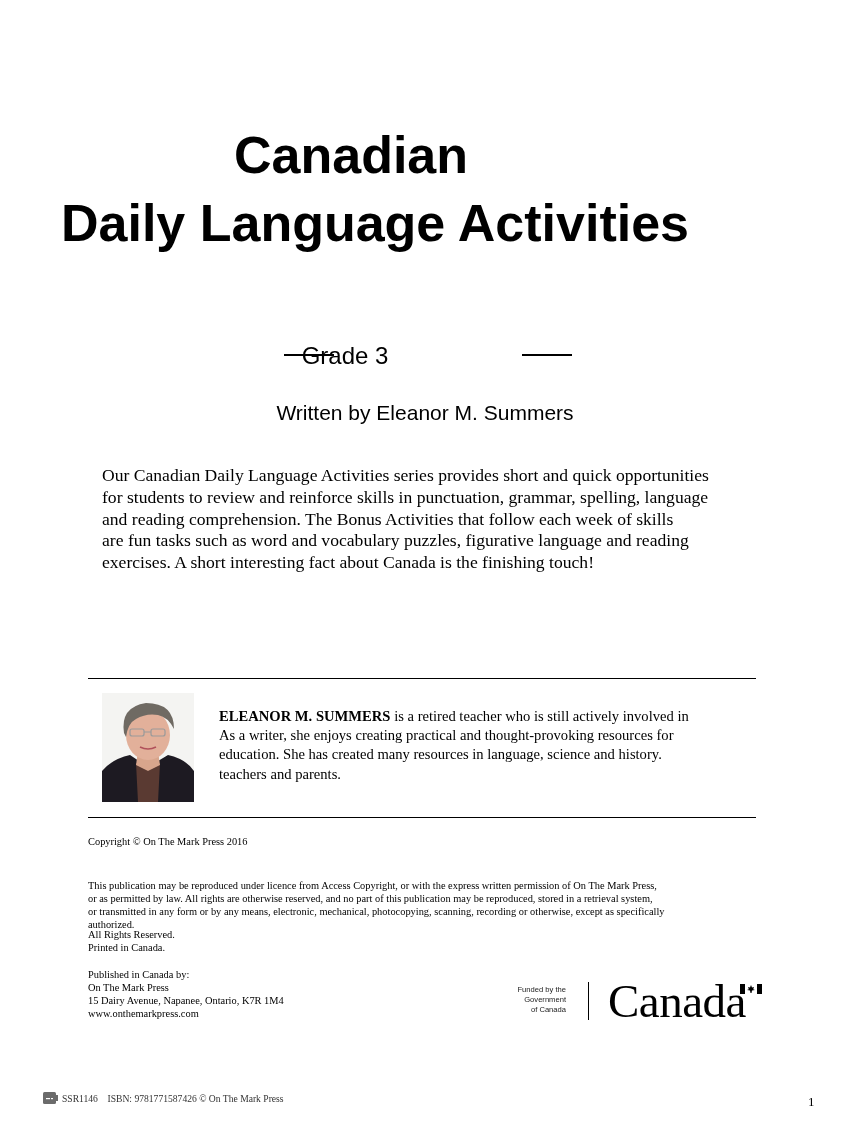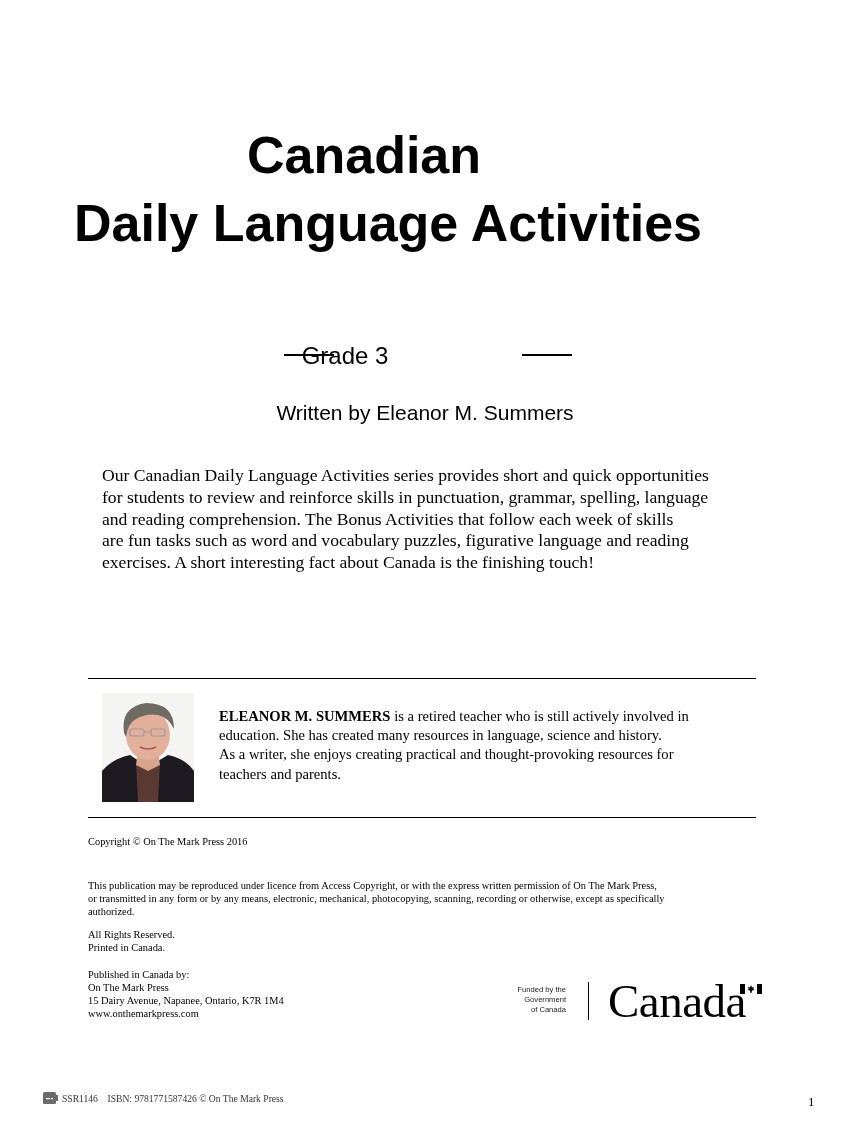--- a/index.html
+++ b/index.html
@@ -9,21 +9,21 @@
     }
     body {
       width: 850px;
       height: 1122px;
       position: relative;
       overflow: hidden;
       color: #000;
     }
     .title {
       position: absolute;
-      left: 13px;
+      left: 0;
       width: 702px;
       text-align: center;
       font-family: "Liberation Sans", sans-serif;
       font-weight: bold;
       font-size: 52px;
       line-height: 66px;
       letter-spacing: 0px;
     }
     .title.l1 { top: 122px; }
     .title.l2 { top: 190px; padding-left: 24px; }
@@ -227,33 +227,34 @@
       <rect x="28" y="36" width="14" height="7" rx="2" fill="none" stroke="#9a9a9a" stroke-width="1.2"></rect>
       <rect x="49" y="36" width="14" height="7" rx="2" fill="none" stroke="#9a9a9a" stroke-width="1.2"></rect>
       <line x1="42" y1="39" x2="49" y2="39" stroke="#9a9a9a" stroke-width="1"></line>
 
       <path d="M38 54 Q46 58 54 54" stroke="#b0505a" stroke-width="1.6" fill="none"></path>
     </svg>
   </div>
 
   <div class="bio">
     <span class="line"><b>ELEANOR M. SUMMERS</b><span> is a retired teacher who is still actively involved in</span></span>
+    <span class="line">As a writer, she enjoys creating practical and thought-provoking resources for</span>
     <span class="line">education. She has created many resources in language, science and history.</span>
-    <span class="line">As a writer, she enjoys creating practical and thought-provoking resources for</span>
     <span class="line">teachers and parents.</span>
   </div>
 
   <div class="hr bottom"></div>
 
   <div class="small copyright">
     <span class="line">Copyright © On The Mark Press 2016</span>
   </div>
 
   <div class="small legal">
     <span class="line">This publication may be reproduced under licence from Access Copyright, or with the express written permission of On The Mark Press,</span>
+    <span class="line">or as permitted by law. All rights are otherwise reserved, and no part of this publication may be reproduced, stored in a retrieval system,</span>
     <span class="line">or transmitted in any form or by any means, electronic, mechanical, photocopying, scanning, recording or otherwise, except as specifically</span>
     <span class="line">authorized.</span>
   </div>
 
   <div class="small rights">
     <span class="line">All Rights Reserved.</span>
     <span class="line">Printed in Canada.</span>
   </div>
 
   <div class="small publisher">

